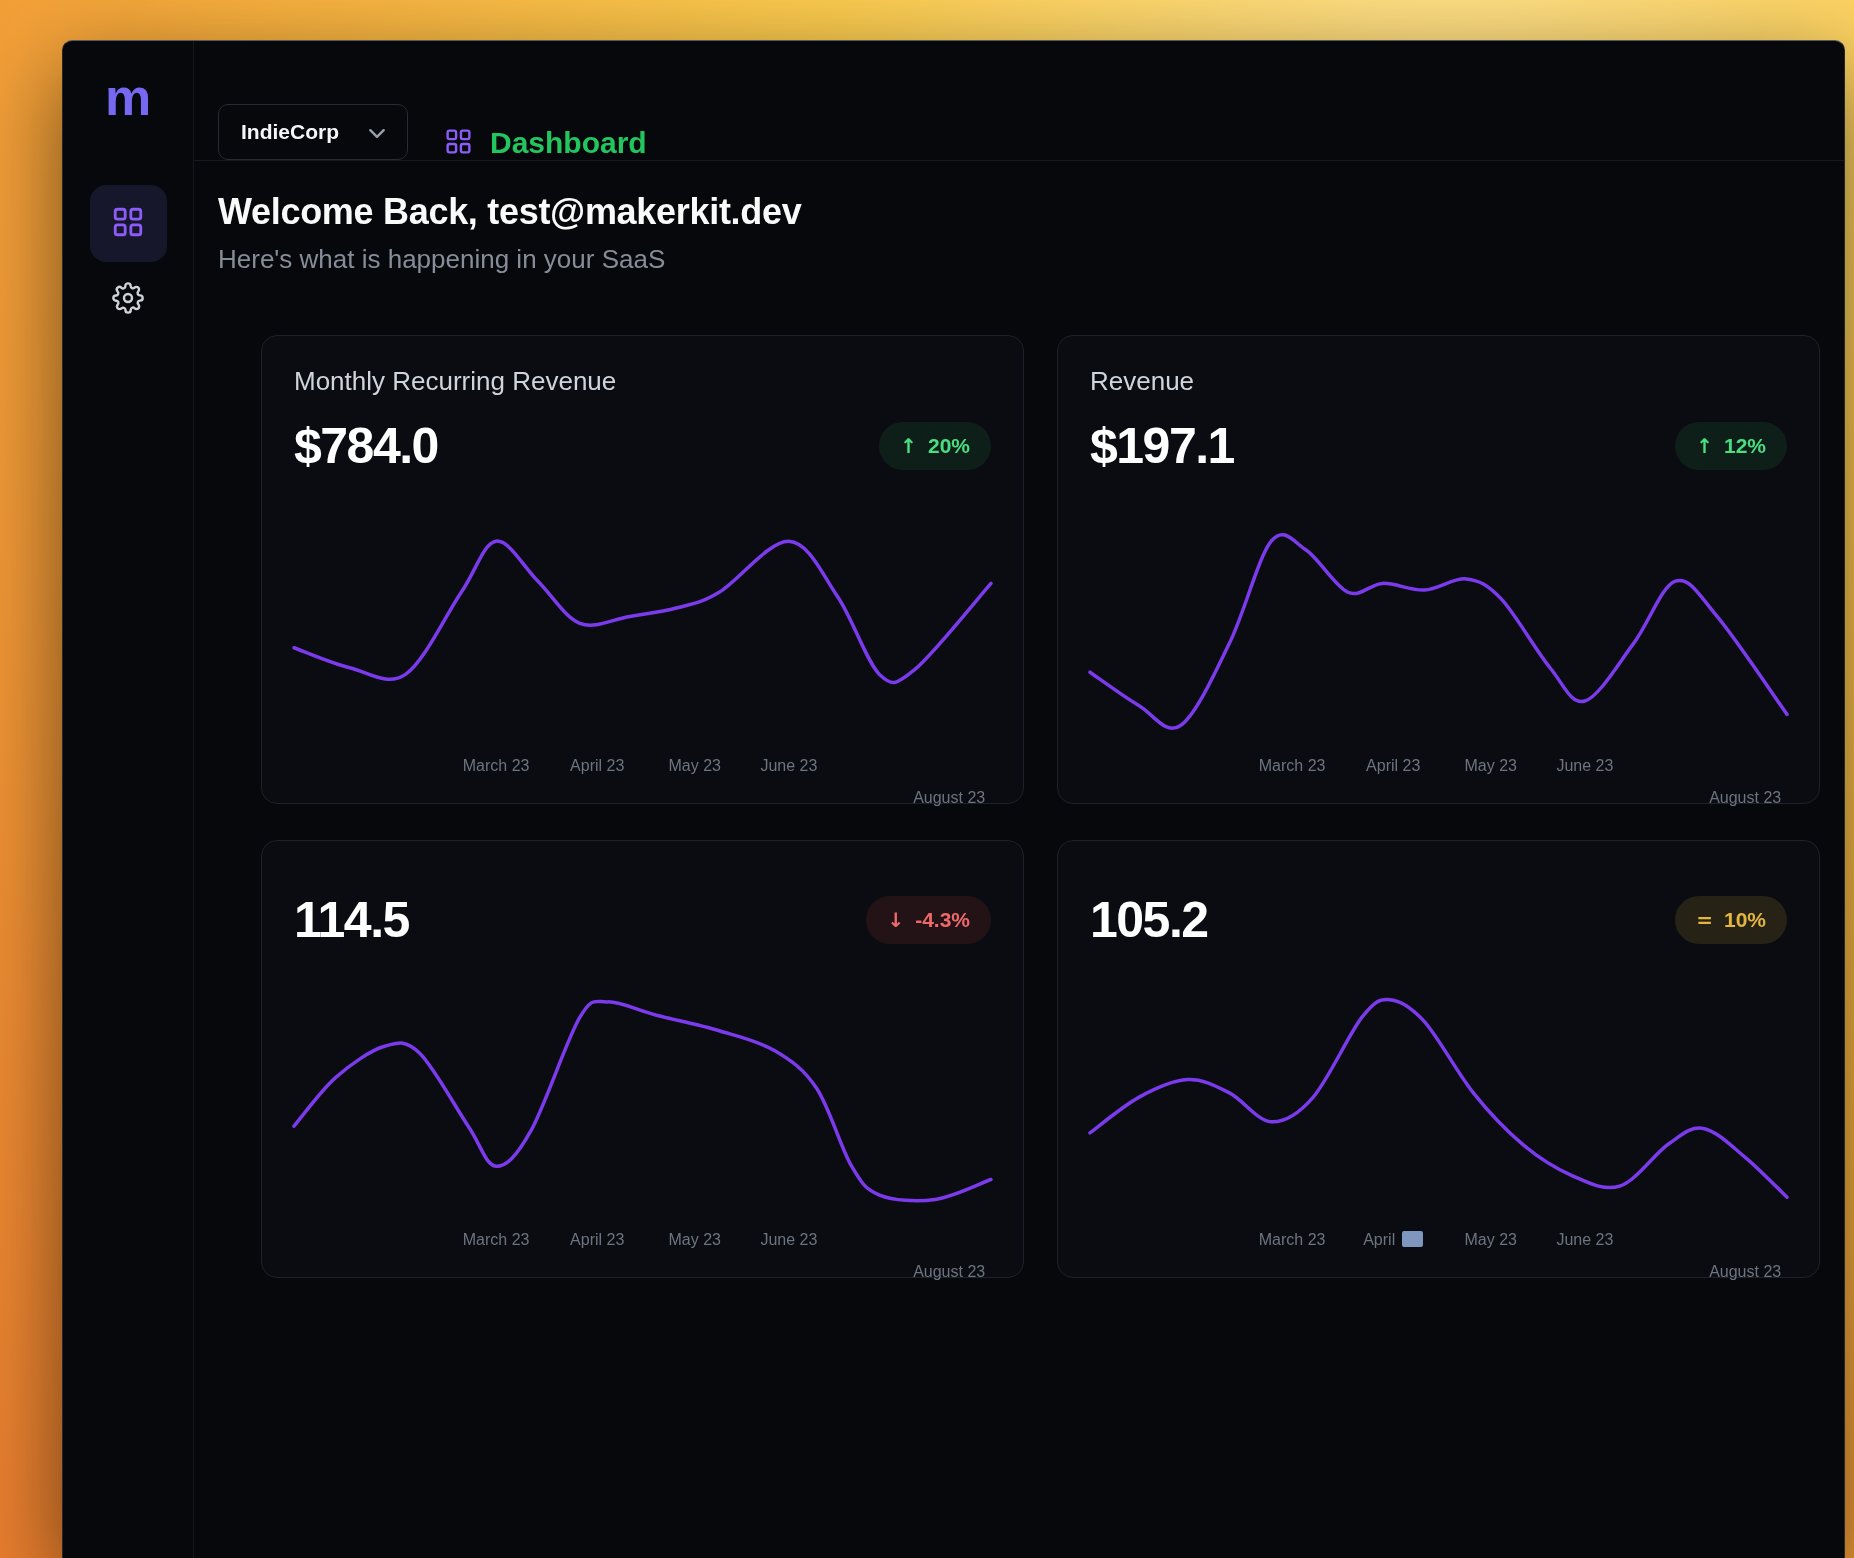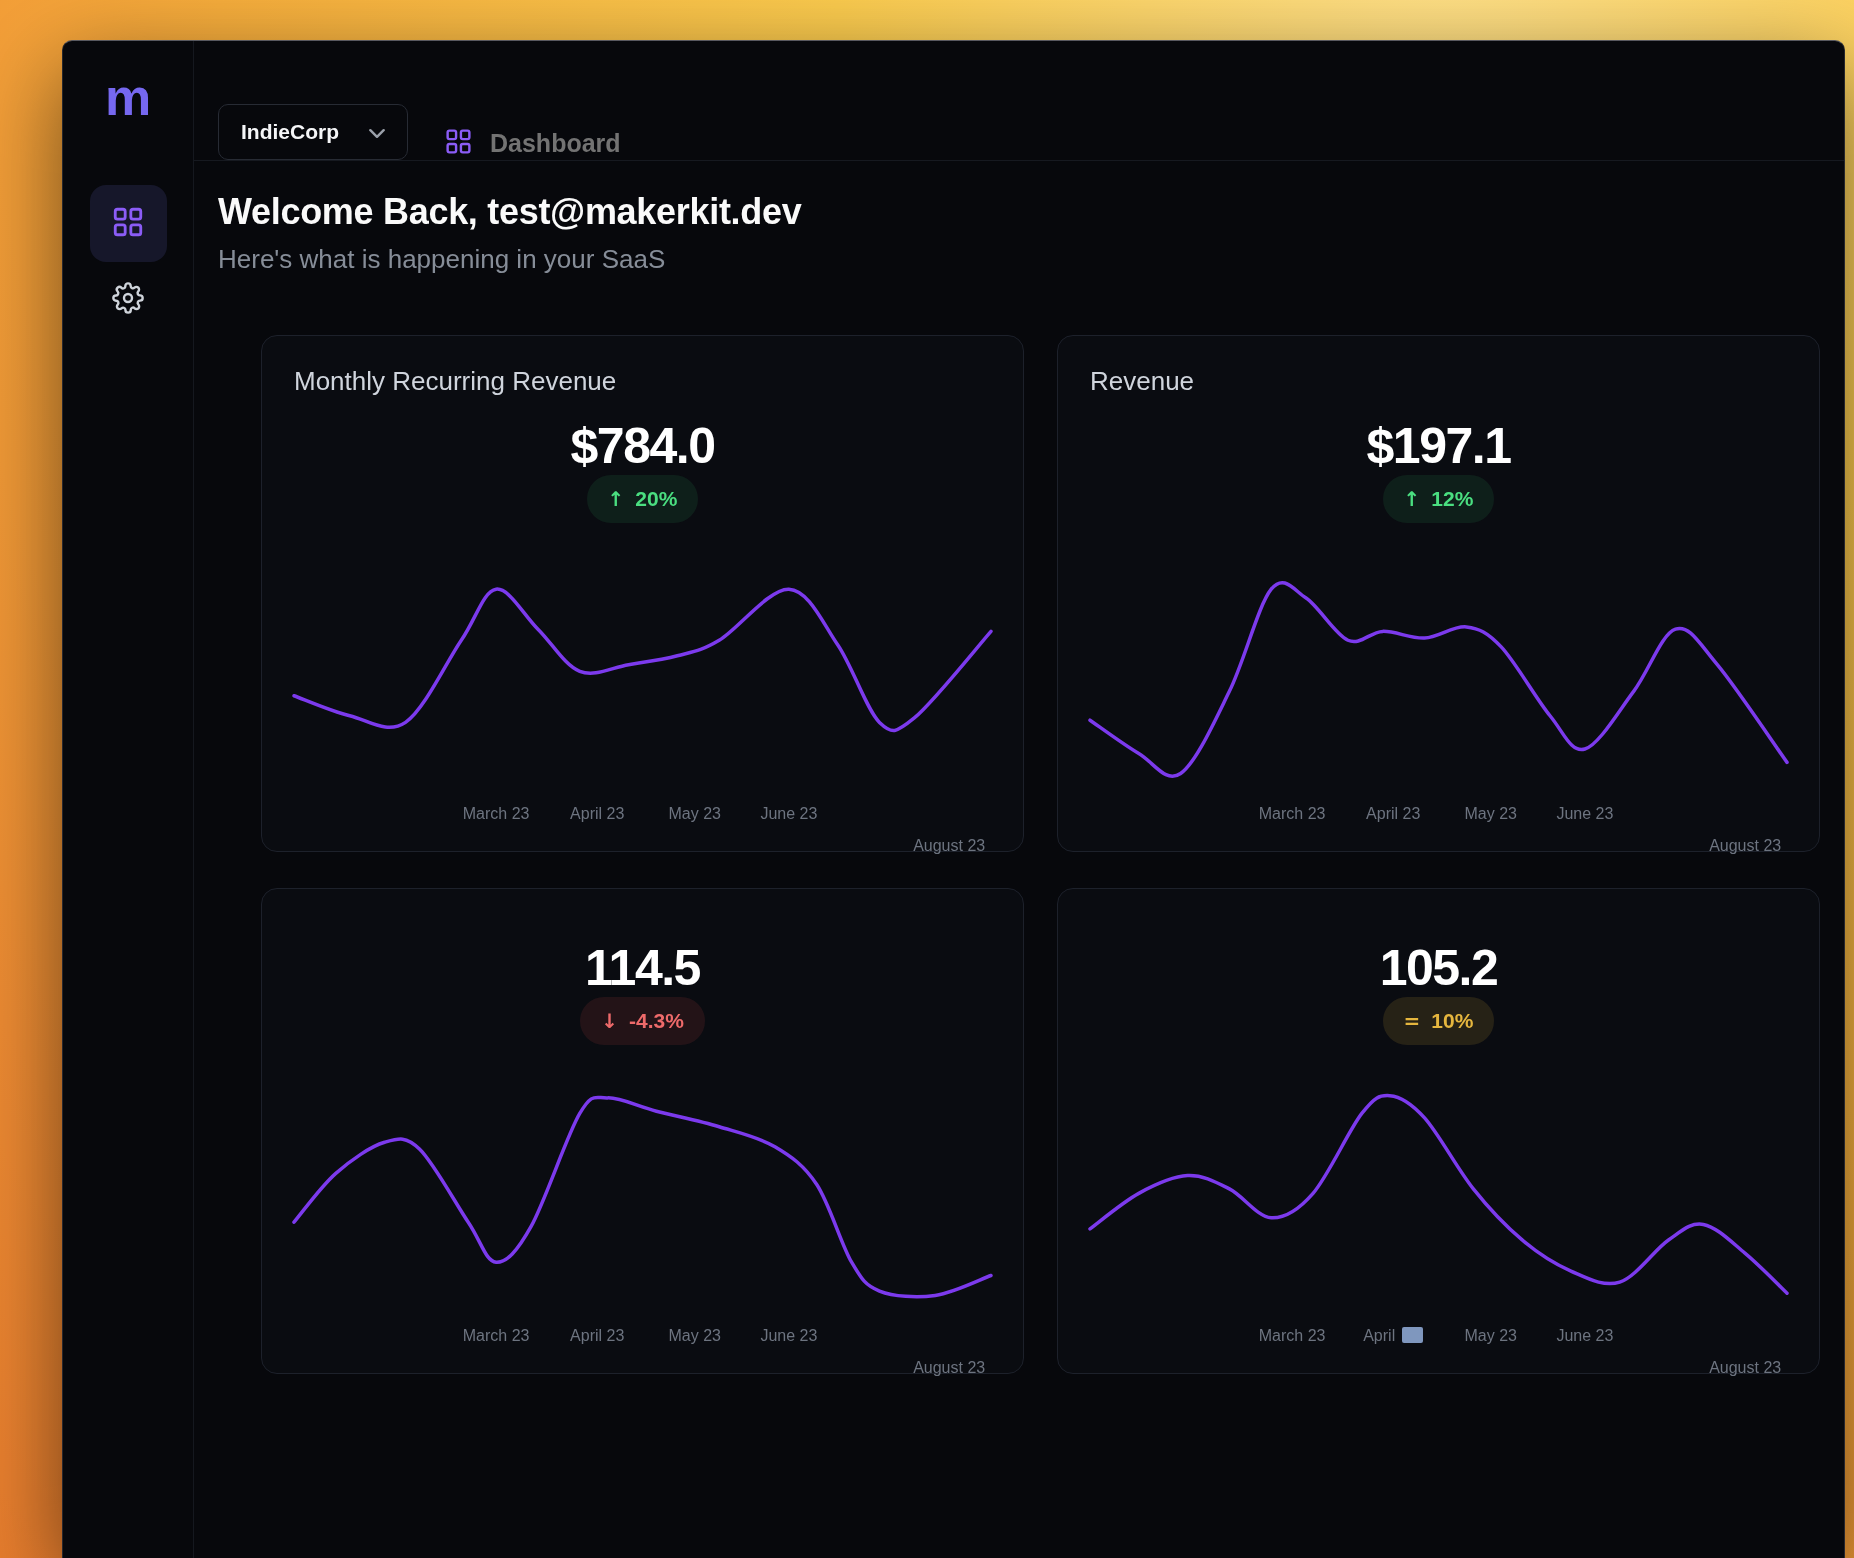--- a/index.html
+++ b/index.html
@@ -58,21 +58,21 @@
     display: flex; align-items: center; gap: 30px;
     padding: 15px 22px;
     background: transparent;
     border: 1px solid #272b34; border-radius: 10px;
     color: #f5f6f8; font-size: 21px; font-weight: 600;
     font-family: inherit; cursor: pointer;
   }
   .workspace-btn svg { width: 16px; height: 11px; }
   .page-title-group { display: flex; align-items: center; gap: 17px; }
   .page-title-group svg { width: 29px; height: 29px; }
-  .page-title { font-size: 25px; font-weight: 600; color: #737373; }
+  .page-title { font-size: 30px; font-weight: 600; color: #22c55e; }
 
   
   .content { padding: 30px 24px 0; }
   .welcome-heading {
     margin: 0; font-size: 36px; font-weight: 600; color: #fafafa;
     letter-spacing: -0.3px;
   }
   .welcome-sub { margin: 11px 0 0; font-size: 26px; color: #868d98; }
 
   .grid {
@@ -85,21 +85,20 @@
   .card {
     background: #0a0c11;
     border: 1px solid #1d212b;
     border-radius: 16px;
     padding: 30px 32px 24px;
   }
   .card-title { margin: 0; font-size: 26px; font-weight: 500; color: #d0d5dd; }
   .value-row {
     display: flex; align-items: center; justify-content: space-between;
     margin-top: 20px;
-    flex-direction: column;
   }
   .card-value { font-size: 50px; font-weight: 700; color: #ffffff; letter-spacing: -1.5px; }
 
   .badge {
     display: flex; align-items: center; gap: 11px;
     padding: 12px 21px; border-radius: 999px;
     font-size: 21px; font-weight: 600;
   }
   .badge-icon { font-family: "DejaVu Sans", sans-serif; font-weight: 700; font-size: 20px; }
   .badge--positive { color: #4ade80; background: rgba(50,165,95,0.13); }

